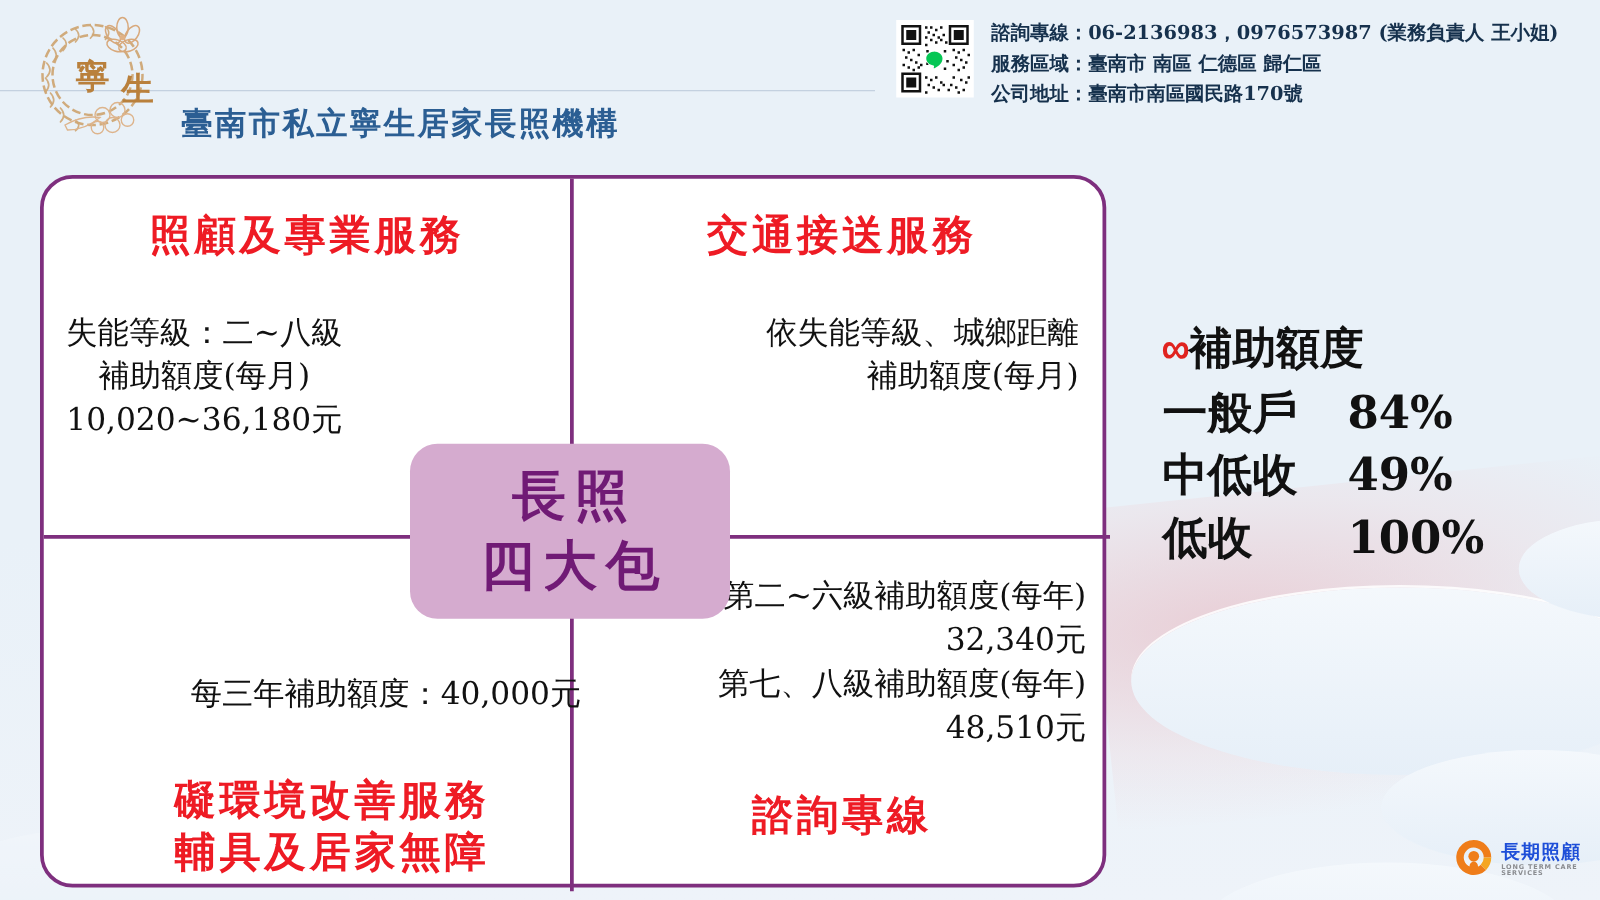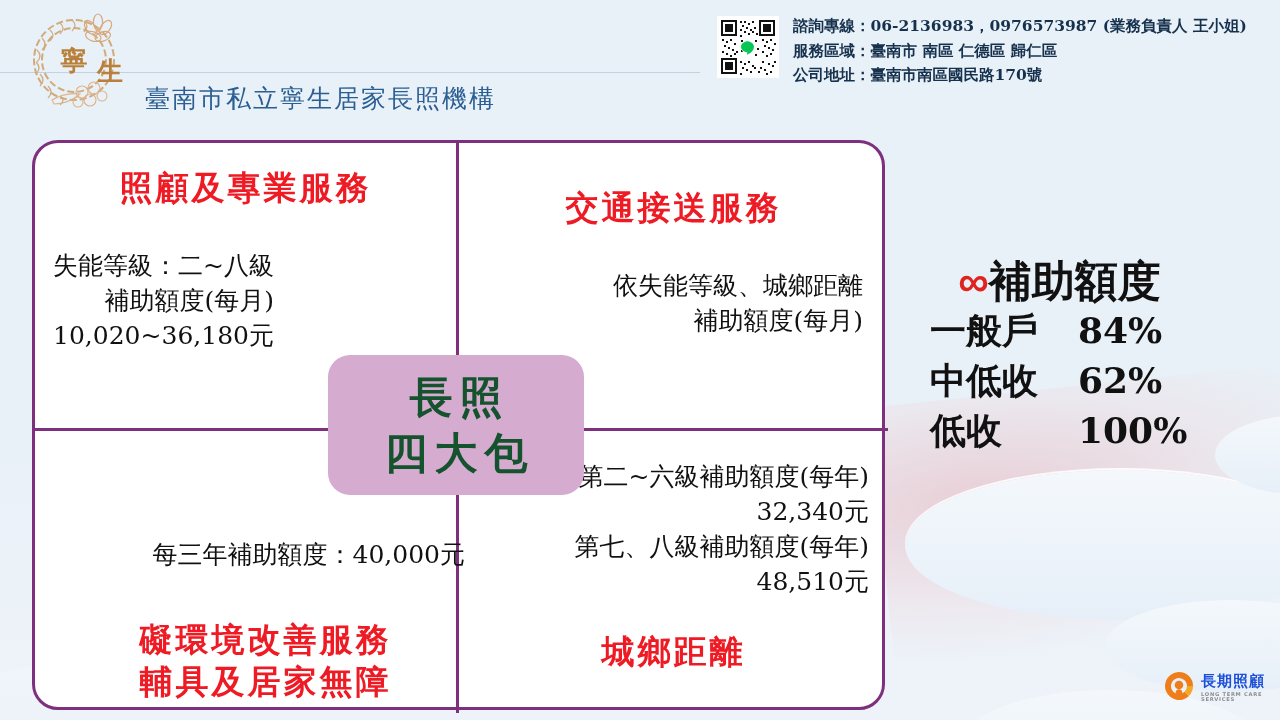--- a/index.html
+++ b/index.html
@@ -37,21 +37,21 @@
   
   #header{position:absolute;left:0;top:0;width:1280px;height:120px;}
   #hairline{position:absolute;left:0;top:72px;width:700px;height:1px;
             background:rgba(150,170,195,.45);}
 
   #logo-mark{position:absolute;left:22px;top:8px;width:120px;height:108px;}
   #brand-title{
     position:absolute;left:145px;top:82px;
     font-size:25px;letter-spacing:2px;color:#2b5e93;
     font-family:"DejaVu Serif","Liberation Serif",serif;
-    font-weight:400;white-space:nowrap;
+    font-weight:700;white-space:nowrap;
   }
 
   #qr{position:absolute;left:717px;top:16px;width:62px;height:62px;background:#fff;
       padding:2px;box-sizing:border-box;}
   #contact{position:absolute;left:793px;top:14px;width:480px;}
   #contact .line{
     font-size:15.5px;color:#16314d;line-height:24.5px;white-space:nowrap;
     font-family:"DejaVu Serif","Liberation Serif",serif;font-weight:600;
   }
 
@@ -59,35 +59,35 @@
   #panel{
     position:absolute;left:32px;top:140px;width:853px;height:570px;
     border:3px solid #7e2f7e;border-radius:26px;background:#ffffff;
     box-sizing:border-box;
   }
   #v-div{position:absolute;left:421px;top:0;width:3px;height:570px;background:#7e2f7e;}
   #h-div{position:absolute;left:0;top:285px;width:853px;height:3px;background:#7e2f7e;}
 
   .quad{position:absolute;box-sizing:border-box;}
   .q-tl{left:0;top:0;width:421px;height:285px;}
-  .q-tr{left:424px;top:0;width:429px;height:285px;margin-top:20px;}
+  .q-tr{left:424px;top:0;width:429px;height:285px;}
   .q-bl{left:0;top:306px;width:421px;height:282px;margin-left:20px;}
   .q-br{left:424px;top:288px;width:429px;height:282px;}
 
   .cat-title{
     color:#ee1b24;font-size:33px;line-height:42px;text-align:center;
     font-family:"DejaVu Sans","Liberation Sans",sans-serif;font-weight:700;
     letter-spacing:3px;
   }
   .body-txt{
     color:#111;font-size:25px;line-height:35px;
     font-family:"DejaVu Serif","Liberation Serif",serif;
     white-space:nowrap;
   }
-  .body-txt.left{text-align:right;}
+  .body-txt.left{text-align:center;}
   .body-txt.right{text-align:right;}
 
   #tl-title{position:absolute;left:0;top:24px;width:421px;}
   #tl-body{position:absolute;left:18px;top:105px;}
 
   #tr-title{position:absolute;left:0;top:24px;width:429px;}
   #tr-body{position:absolute;left:0;top:105px;width:404px;}
 
   #bl-body{position:absolute;left:0;top:88px;width:410px;text-align:right;}
   #bl-title{position:absolute;left:0;top:170px;width:421px;}
@@ -95,30 +95,30 @@
   #br-body{position:absolute;left:0;top:28px;width:410px;}
   #br-title{position:absolute;left:0;top:200px;width:429px;}
 
   
   #badge{
     position:absolute;left:328px;top:355px;width:256px;height:140px;
     background:#d5abcf;border-radius:22px;
     display:flex;flex-direction:column;align-items:center;justify-content:center;
   }
   #badge .bl{
-    color:#14532d;font-size:43px;line-height:56px;letter-spacing:7px;
+    color:#701a75;font-size:43px;line-height:56px;letter-spacing:7px;
     font-family:"DejaVu Sans","Liberation Sans",sans-serif;font-weight:700;
     text-indent:7px;
   }
 
   
   #stats{position:absolute;left:930px;top:258px;width:330px;}
   #stats .head{
-    font-size:43px;line-height:47px;color:#111;white-space:nowrap;
-    font-family:Liberation Sans, sans-serif;font-weight:700;margin-left:28px;
+    font-size:35px;line-height:47px;color:#111;white-space:nowrap;
+    font-family:Liberation Mono, monospace;font-weight:700;
   }
   #stats .head .inf{color:#e0231f;font-weight:700;}
   #stats .row{
     display:flex;align-items:flex-end;font-size:36px;line-height:50px;color:#111;
     font-family:"DejaVu Serif","Liberation Serif",serif;font-weight:700;
     white-space:nowrap;
   }
   #stats .row .lab{width:148px;display:inline-block;}
   #stats .row .val{display:inline-block;text-align:left;}
 
@@ -315,40 +315,40 @@
     </div>
   </div>
 
   <div class="quad q-br">
     <div id="br-body">
       <div class="body-txt right">第二~六級補助額度(每年)</div>
       <div class="body-txt right">32,340元</div>
       <div class="body-txt right">第七、八級補助額度(每年)</div>
       <div class="body-txt right">48,510元</div>
     </div>
-    <div id="br-title" class="cat-title">城鄉距離</div>
+    <div id="br-title" class="cat-title">諮詢專線</div>
   </div>
 </div>
 
 <div id="badge">
   <div class="bl">長照</div>
   <div class="bl">四大包</div>
 </div>
 
 <div id="stats">
   <div class="head">
     <span class="inf">∞</span><span>補助額度</span>
   </div>
   <div class="row">
     <span class="lab">一般戶</span>
     <span class="val">84%</span>
   </div>
   <div class="row">
     <span class="lab">中低收</span>
-    <span class="val">62%</span>
+    <span class="val">49%</span>
   </div>
   <div class="row">
     <span class="lab">低收</span>
     <span class="val">100%</span>
   </div>
 </div>
 
 <div id="ltc">
   <span>
     <svg width="32" height="32" viewBox="0 0 32 32" xmlns="http://www.w3.org/2000/svg">

